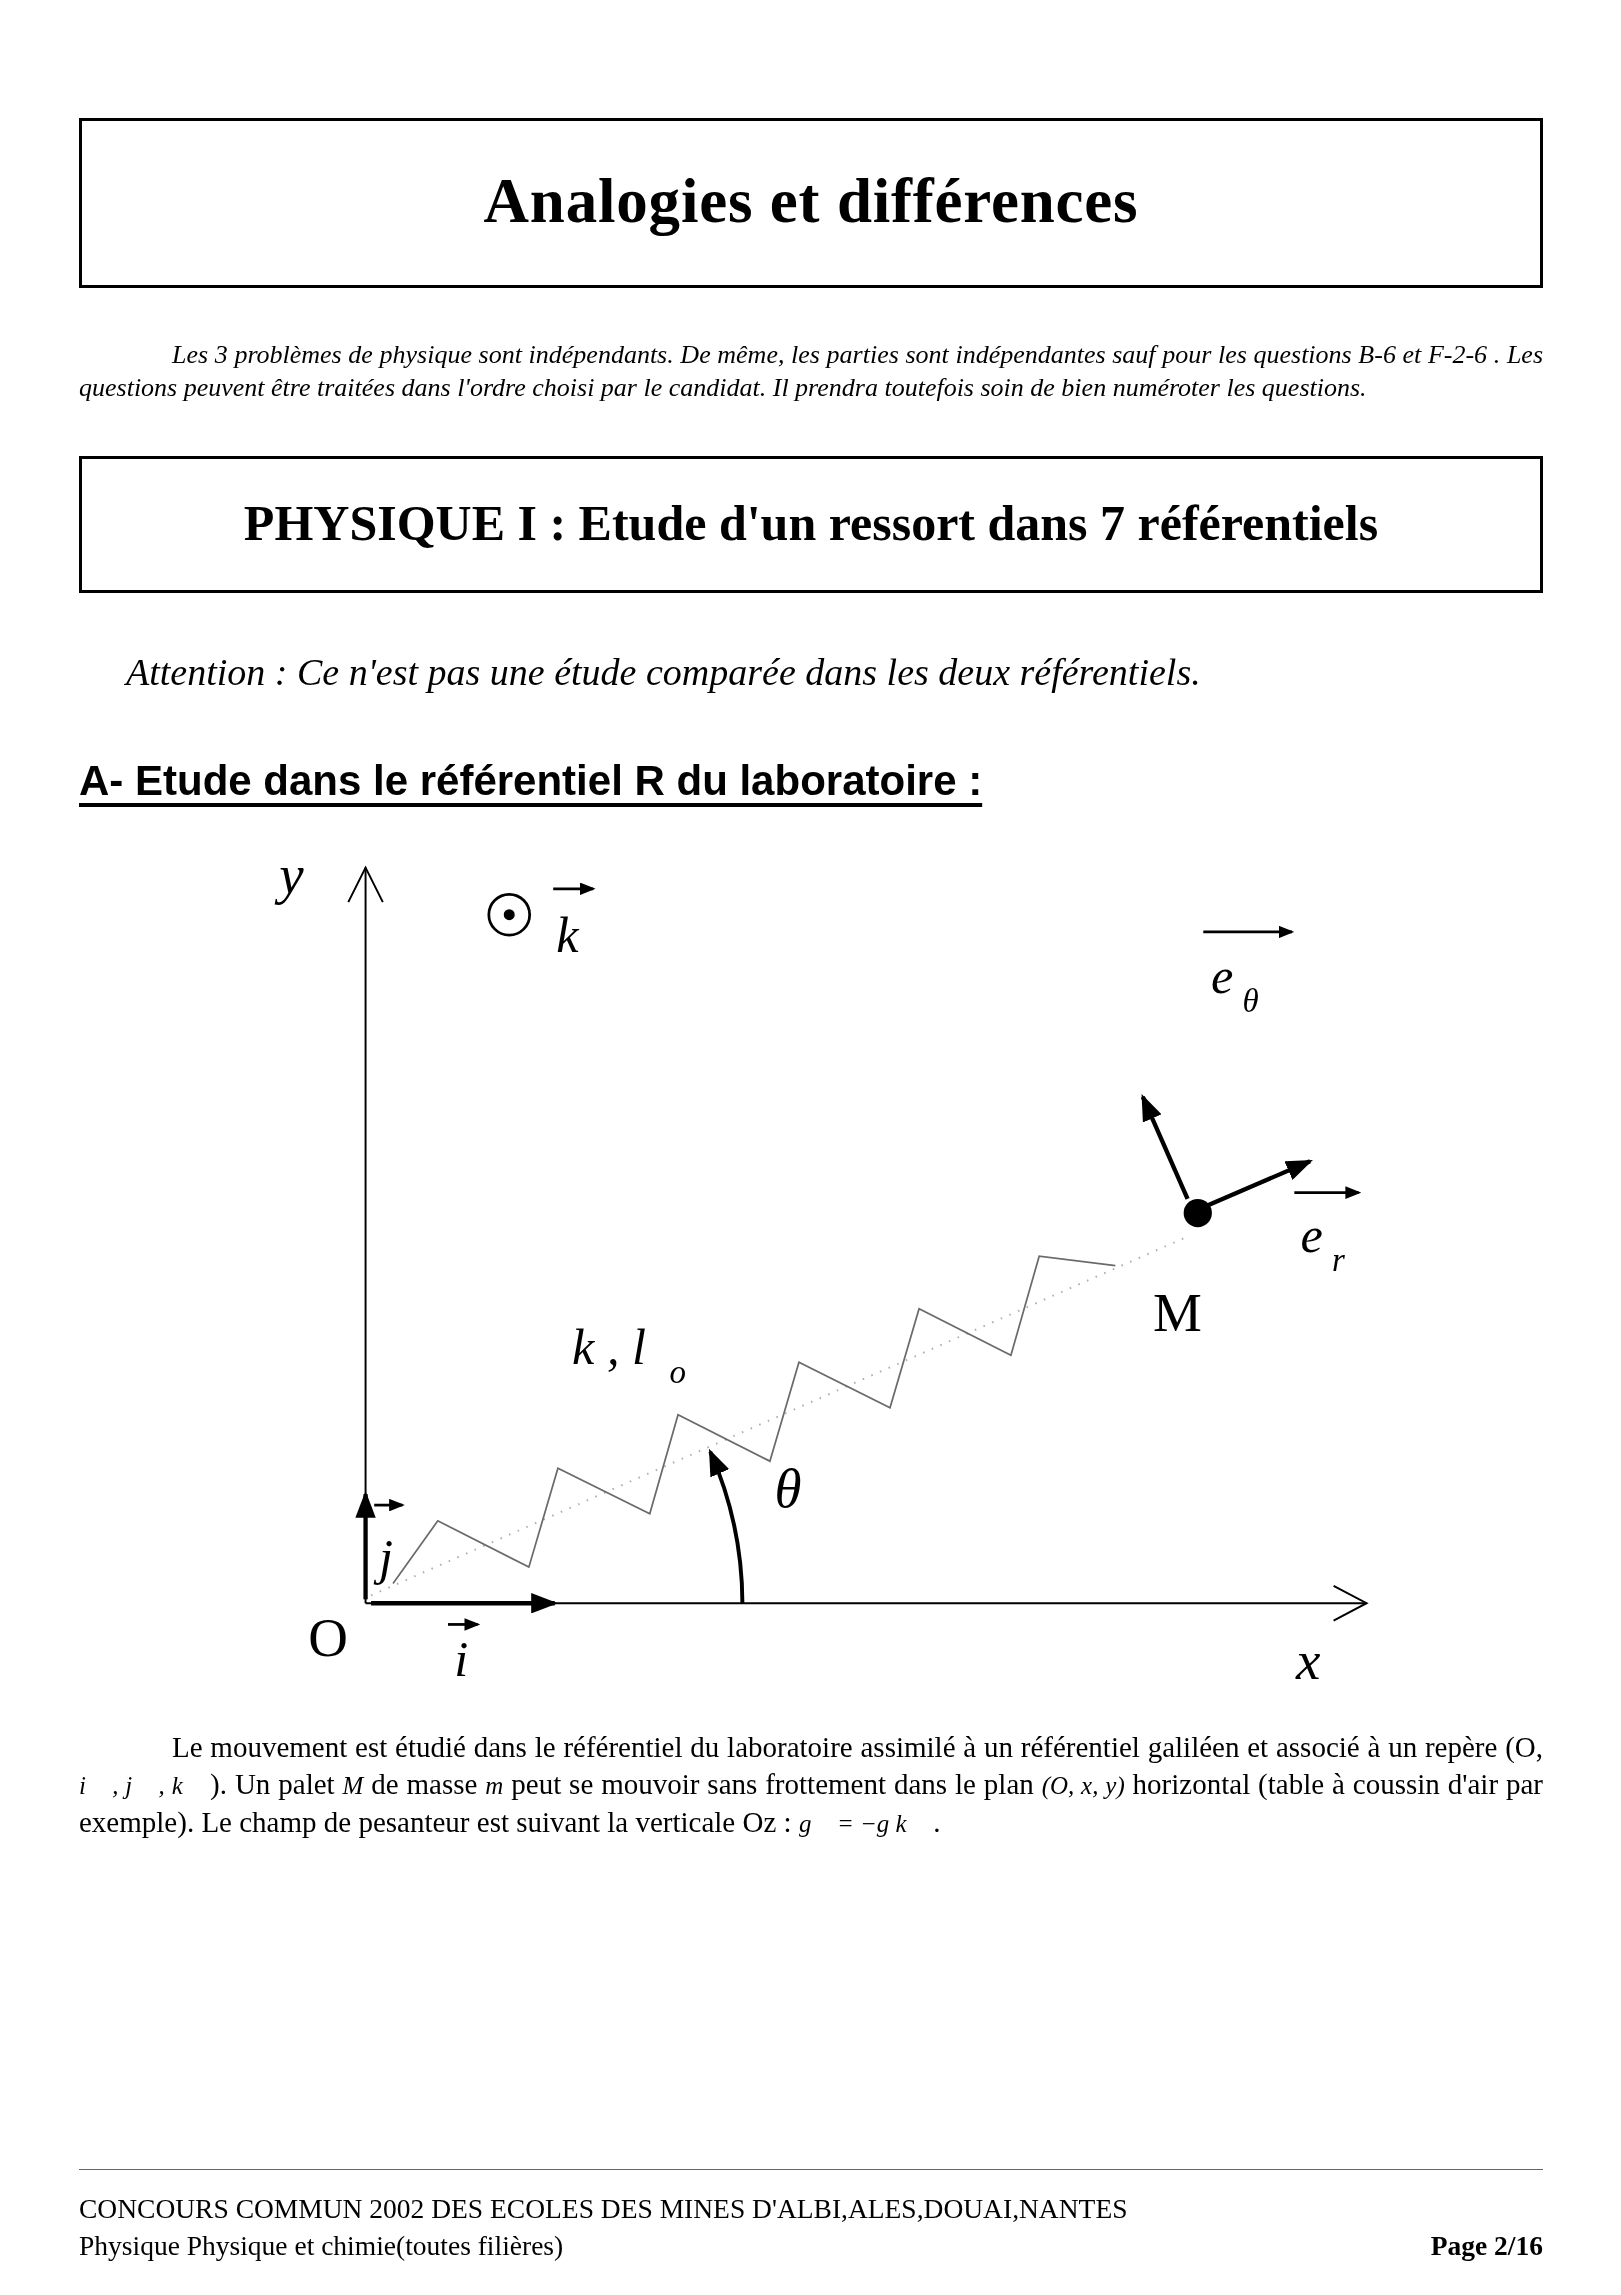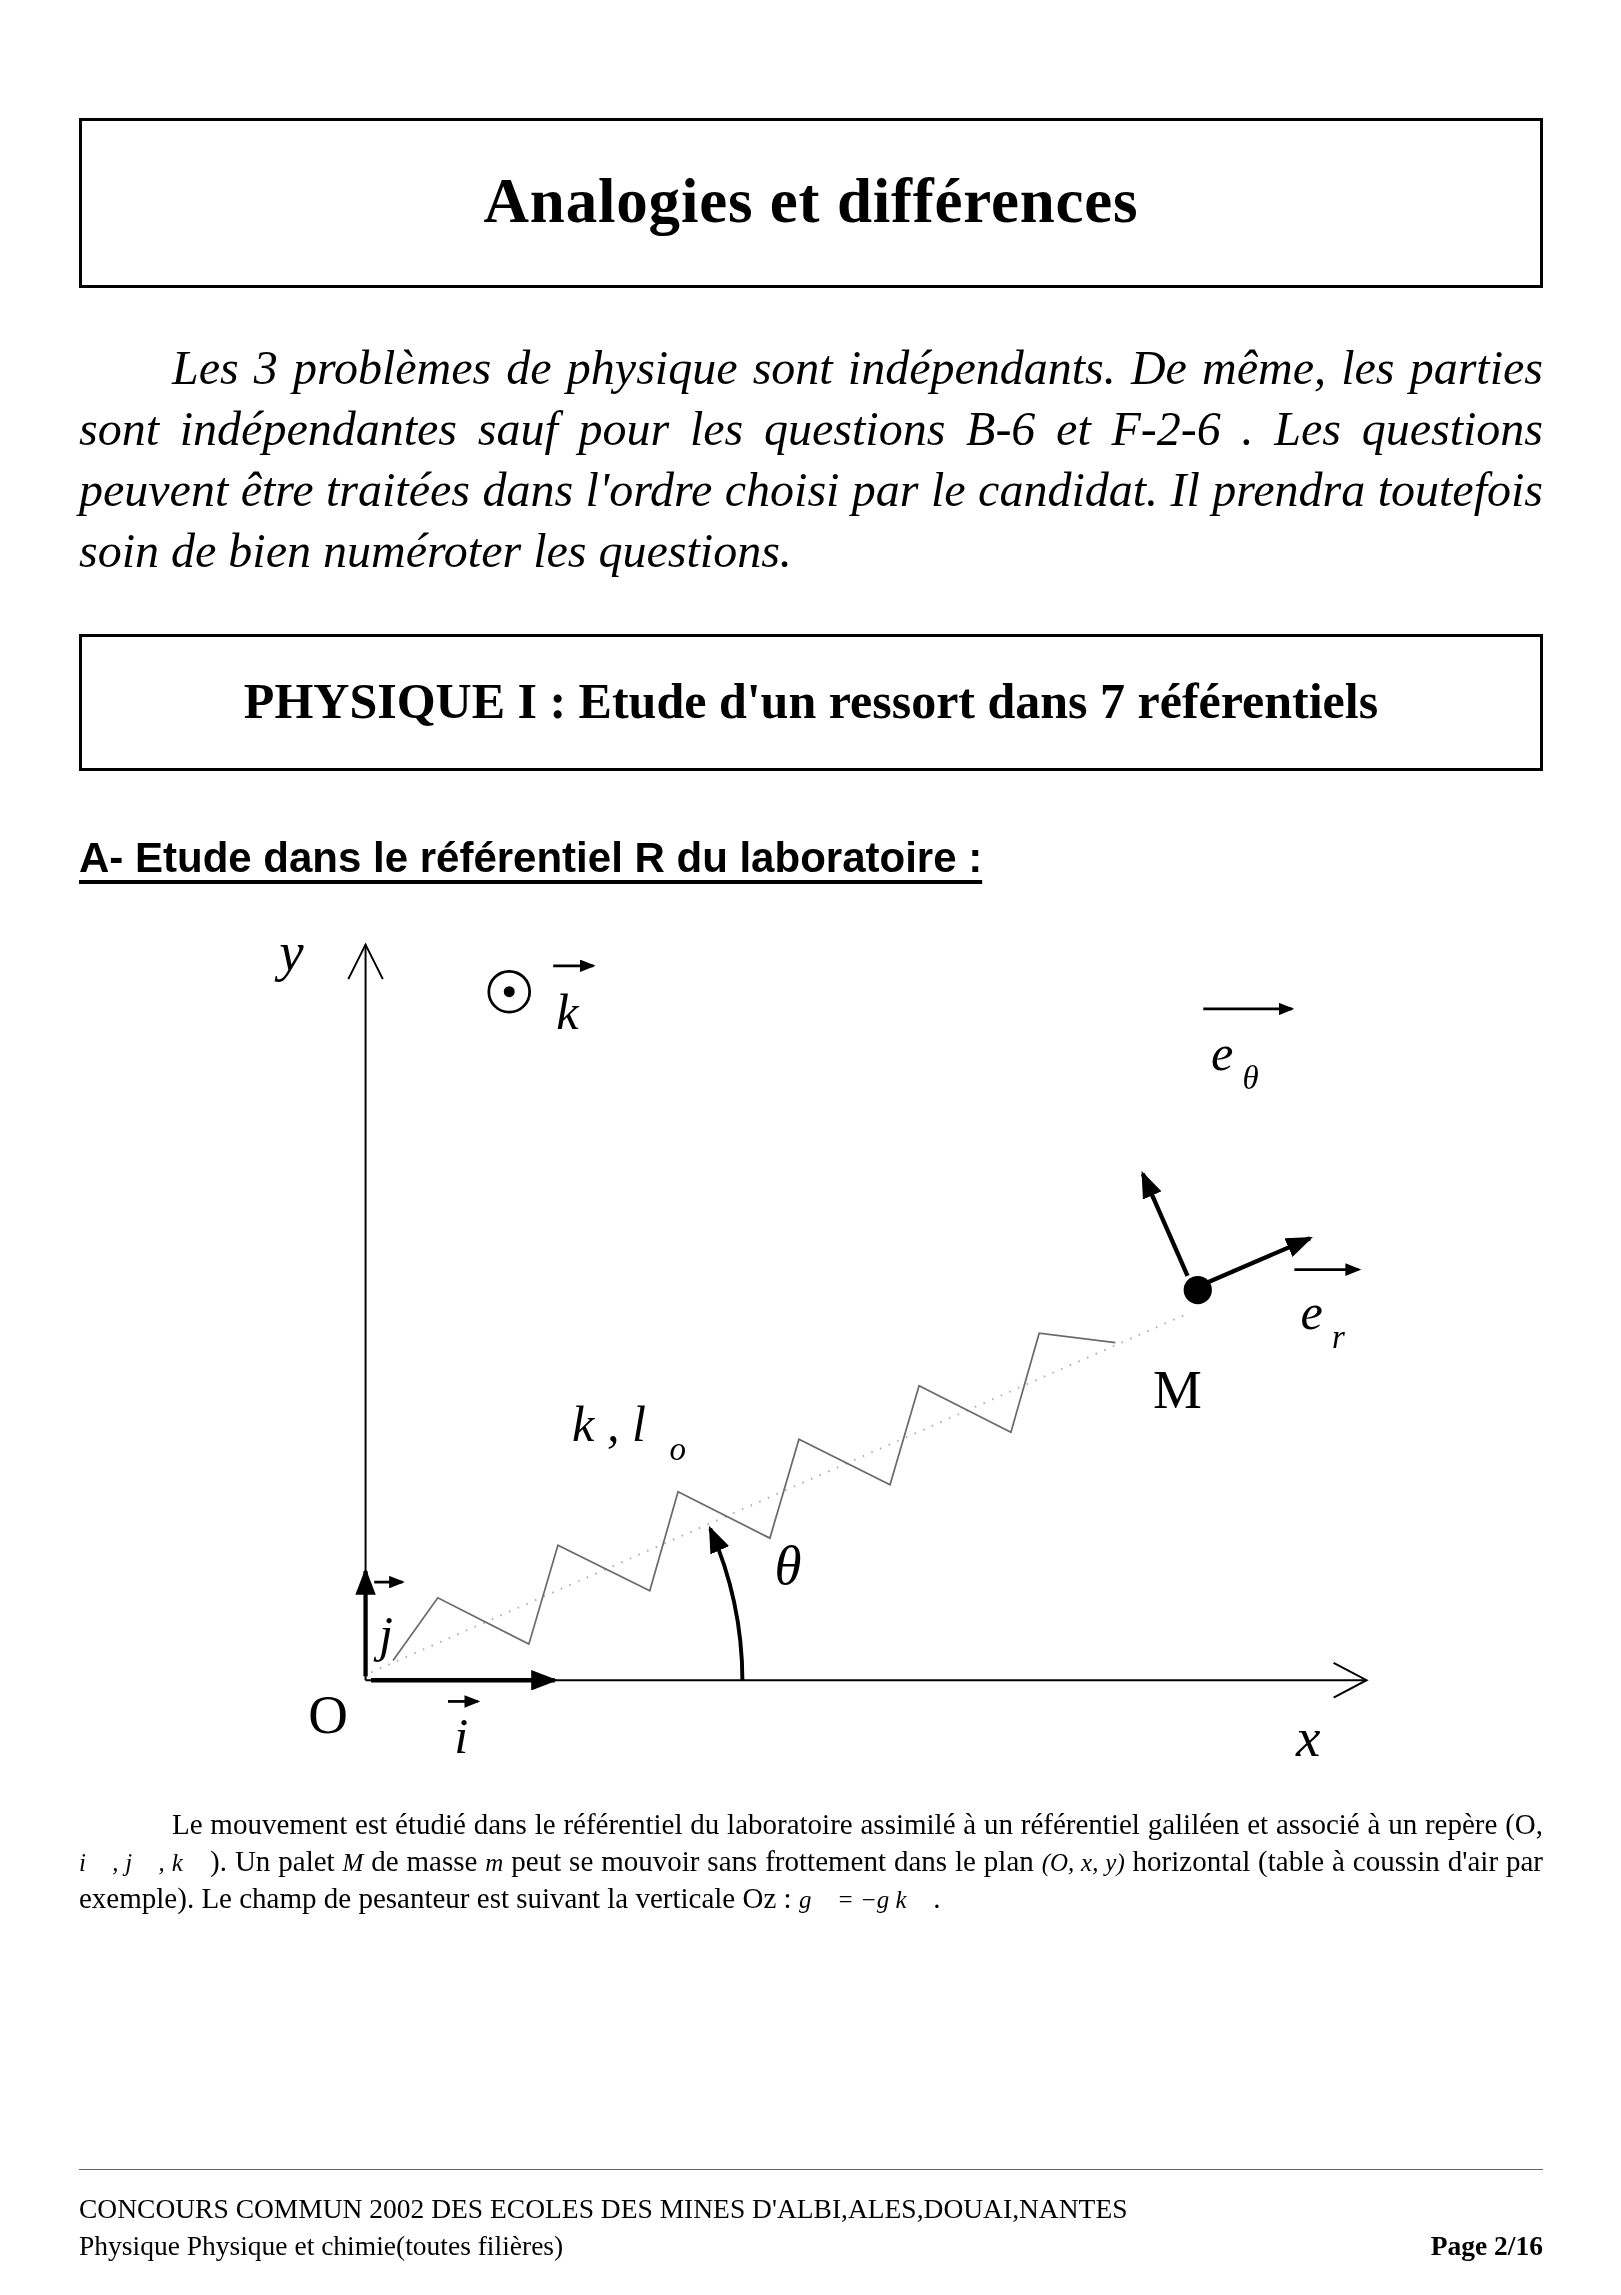--- a/index.html
+++ b/index.html
@@ -5,21 +5,21 @@
   * { margin:0; padding:0; box-sizing:border-box; }
   html,body { background:#888; }
   .page {
     width:1622px; height:2295px; margin:0 auto; background:#ffffff;
     padding:118px 79px 33px 79px;
     display:flex; flex-direction:column;
     font-family:"Liberation Serif", serif; color:#000;
   }
   .title-box { border:3.1px solid #000; padding:44px 15.7px 47px; text-align:center; }
   .title-box h1 { font-size:63px; font-weight:bold; letter-spacing:0.8px; }
-  .intro { margin-top:50px; font-style:italic; font-size:48px; line-height:1.27; text-align:justify; text-indent:93px; }
+  .intro { margin-top:50px; font-style:italic; font-size:26px; line-height:1.27; text-align:justify; text-indent:93px; }
   .section-box { margin-top:52px; border:3.1px solid #000; padding:35px 15.7px 38px; text-align:center; }
   .section-box h2 { font-size:50px; font-weight:bold; }
   .attention { margin-top:57px; padding-left:47px; font-style:italic; font-size:38px; }
   .part-heading { margin-top:63px; font-family:"Liberation Sans", sans-serif; font-size:42px; font-weight:bold; text-decoration:underline; text-underline-offset:7.9px; }
   .figure { margin-top:17.3px; }
   .body-par { font-size:29px; line-height:1.28; text-align:justify; text-indent:93px; }
   .math-small { font-style:italic; font-size:0.86em; }
   .footer { margin-top:auto; border-top:1.6px solid #666; padding-top:23px; font-size:27.5px; }
   .footer-row { display:flex; justify-content:space-between; margin-top:4.7px; }
   .footer-page { font-weight:bold; }
@@ -47,20 +47,21 @@
   <div class="title-box">
     <h1>Analogies et différences</h1>
   </div>
 
   <p class="intro">Les 3 problèmes de physique sont indépendants. De même, les parties sont indépendantes sauf pour les questions B-6 et F-2-6 . Les questions peuvent être traitées dans l'ordre choisi par le candidat. Il prendra toutefois soin de bien  numéroter les questions.</p>
 
   <div class="section-box">
     <h2>PHYSIQUE I : Etude d'un ressort dans 7 référentiels</h2>
   </div>
 
+  <p class="attention">Attention : Ce n'est pas une étude comparée dans les deux référentiels.</p>
 
   <h3 class="part-heading">A- Etude dans le référentiel R du laboratoire :</h3>
 
   <div class="figure">
     <svg width="1465" height="903" viewBox="0 0 1866 1150">
       <defs>
         <marker id="mhead" markerUnits="userSpaceOnUse" markerWidth="34" markerHeight="26" refX="30" refY="13" orient="auto">
           <path d="M0,0 L34,13 L0,26 z"></path>
         </marker>
         <marker id="shead" markerUnits="userSpaceOnUse" markerWidth="20" markerHeight="16" refX="17" refY="8" orient="auto">

